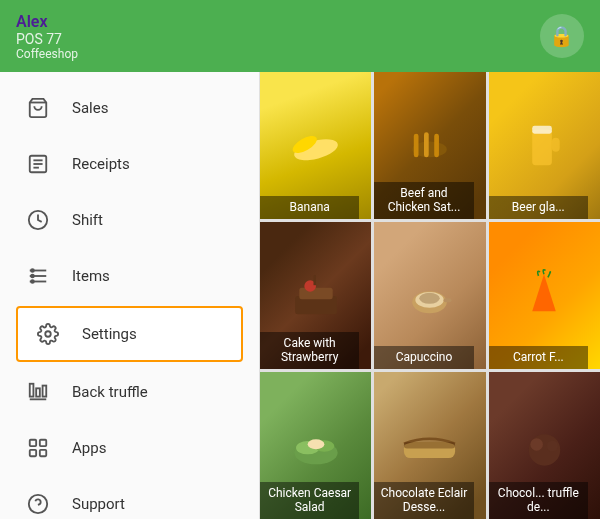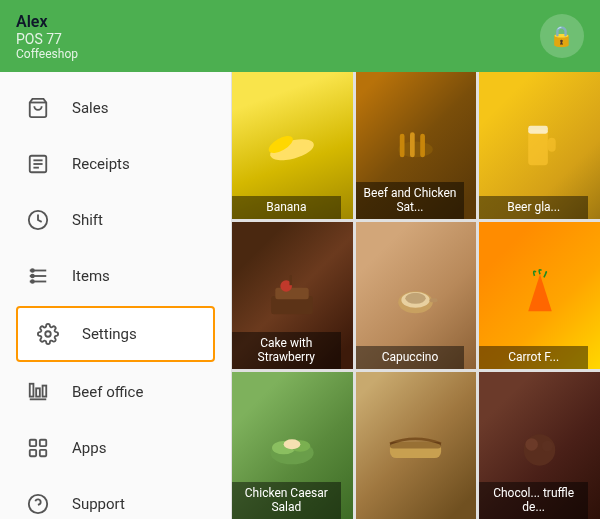--- a/index.html
+++ b/index.html
@@ -21,21 +21,21 @@
       align-items: center;
       justify-content: space-between;
       padding: 0 16px;
       flex-shrink: 0;
     }
     .header-user {
       display: flex;
       flex-direction: column;
     }
     .header-name {
-      color: #0f172a;
+      color: #4c1d95;
       font-size: 16px;
       font-weight: 600;
     }
     .header-pos {
       color: rgba(255,255,255,0.85);
       font-size: 14px;
     }
     .header-shop {
       color: rgba(255,255,255,0.85);
       font-size: 12px;
@@ -56,21 +56,21 @@
 
     
     .main {
       display: flex;
       flex: 1;
       overflow: hidden;
     }
 
     
     .sidebar {
-      width: 232px;
+      width: 260px;
       background: #fafafa;
       flex-shrink: 0;
       display: flex;
       flex-direction: column;
       padding: 8px 0;
       border-right: 1px solid #e0e0e0;
     }
     .nav-item {
       display: flex;
       align-items: center;
@@ -224,21 +224,21 @@
 
     <div class="nav-item">
       <span class="nav-icon">
         <svg width="22" height="22" viewBox="0 0 24 24" fill="none" stroke="#555" stroke-width="2">
             <rect x="3" y="3" width="4" height="14"></rect>
             <rect x="10" y="8" width="4" height="9"></rect>
             <rect x="17" y="5" width="4" height="12"></rect>
             <line x1="3" y1="20" x2="21" y2="20"></line>
           </svg>
       </span>
-      <span class="nav-label">Beef office</span>
+      <span class="nav-label">Back truffle</span>
     </div>
 
     <div class="nav-item">
       <span class="nav-icon">
         <svg width="22" height="22" viewBox="0 0 24 24" fill="none" stroke="#555" stroke-width="2">
             <rect x="3" y="3" width="7" height="7" rx="1"></rect>
             <rect x="14" y="3" width="7" height="7" rx="1"></rect>
             <rect x="3" y="14" width="7" height="7" rx="1"></rect>
             <rect x="14" y="14" width="7" height="7" rx="1"></rect>
           </svg>
@@ -337,20 +337,21 @@
       <div class="grid-item-label">Chicken Caesar Salad</div>
     </div>
     <div class="grid-item">
       <div style="width:100%;height:100%;background:linear-gradient(135deg,#c8a96e 10%,#a07840 50%,#705020 90%);display:flex;align-items:center;justify-content:center;">
         <svg width="65" height="40" viewBox="0 0 80 50">
             <rect x="8" y="20" width="64" height="20" rx="8" fill="#c8a050"></rect>
             <path d="M8 22 Q40 10 72 22" stroke="#7a5020" stroke-width="3" fill="none"></path>
             <rect x="8" y="20" width="64" height="8" rx="4" fill="rgba(80,40,10,0.4)"></rect>
           </svg>
       </div>
+      <div class="grid-item-label">Chocolate Eclair Desse...</div>
     </div>
     <div class="grid-item">
       <div style="width:100%;height:100%;background:linear-gradient(135deg,#6b3a2a 20%,#4a2018 60%,#2d1008 100%);display:flex;align-items:center;justify-content:center;">
         <svg width="55" height="50" viewBox="0 0 70 60">
             <circle cx="35" cy="35" r="20" fill="#5a2e1e"></circle>
             <circle cx="25" cy="28" r="8" fill="#6b3a28"></circle>
             <circle cx="45" cy="30" r="7" fill="#5c3020"></circle>
           </svg>
       </div>
       <div class="grid-item-label">Chocol... truffle de...</div>

